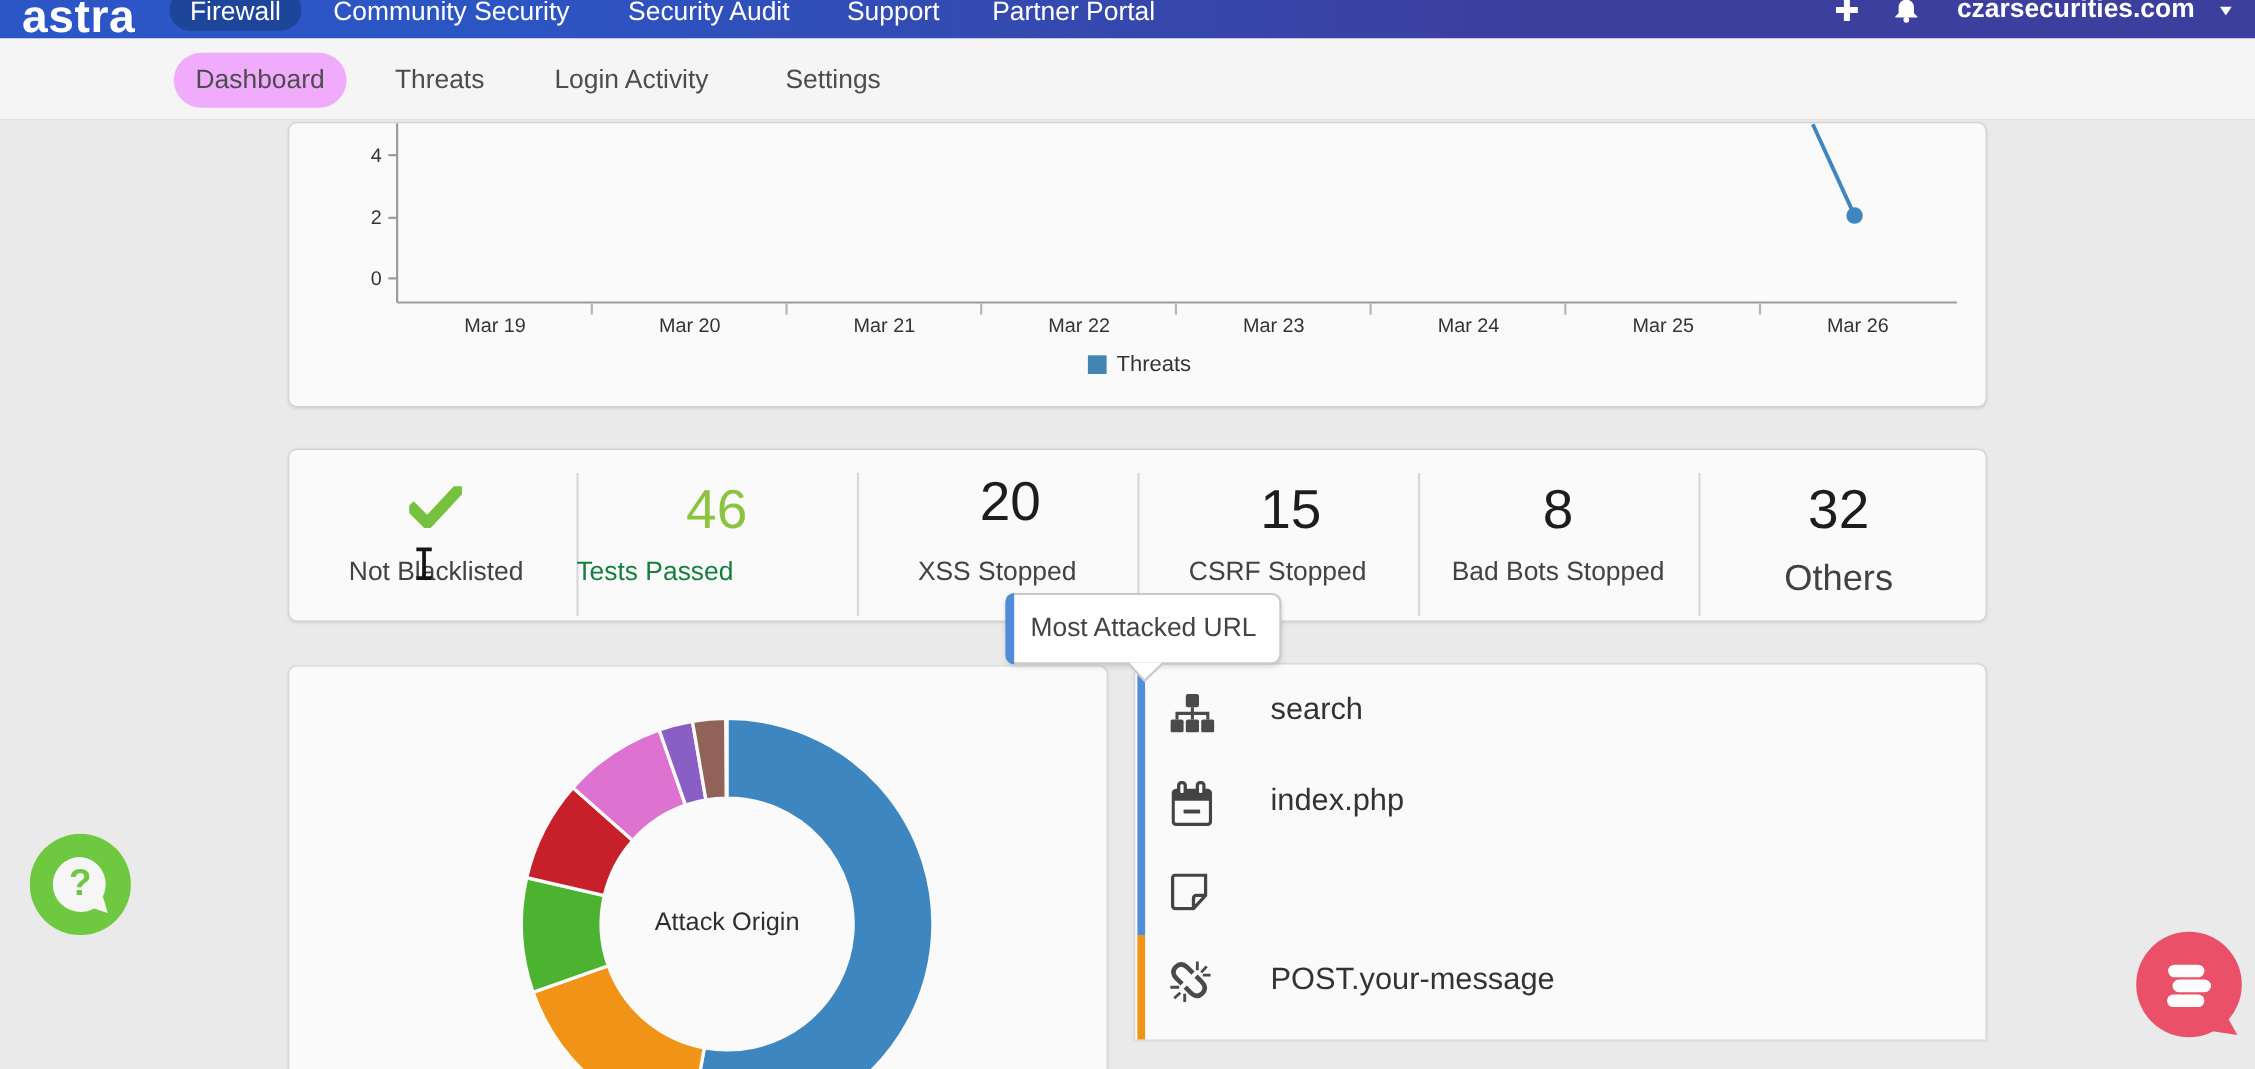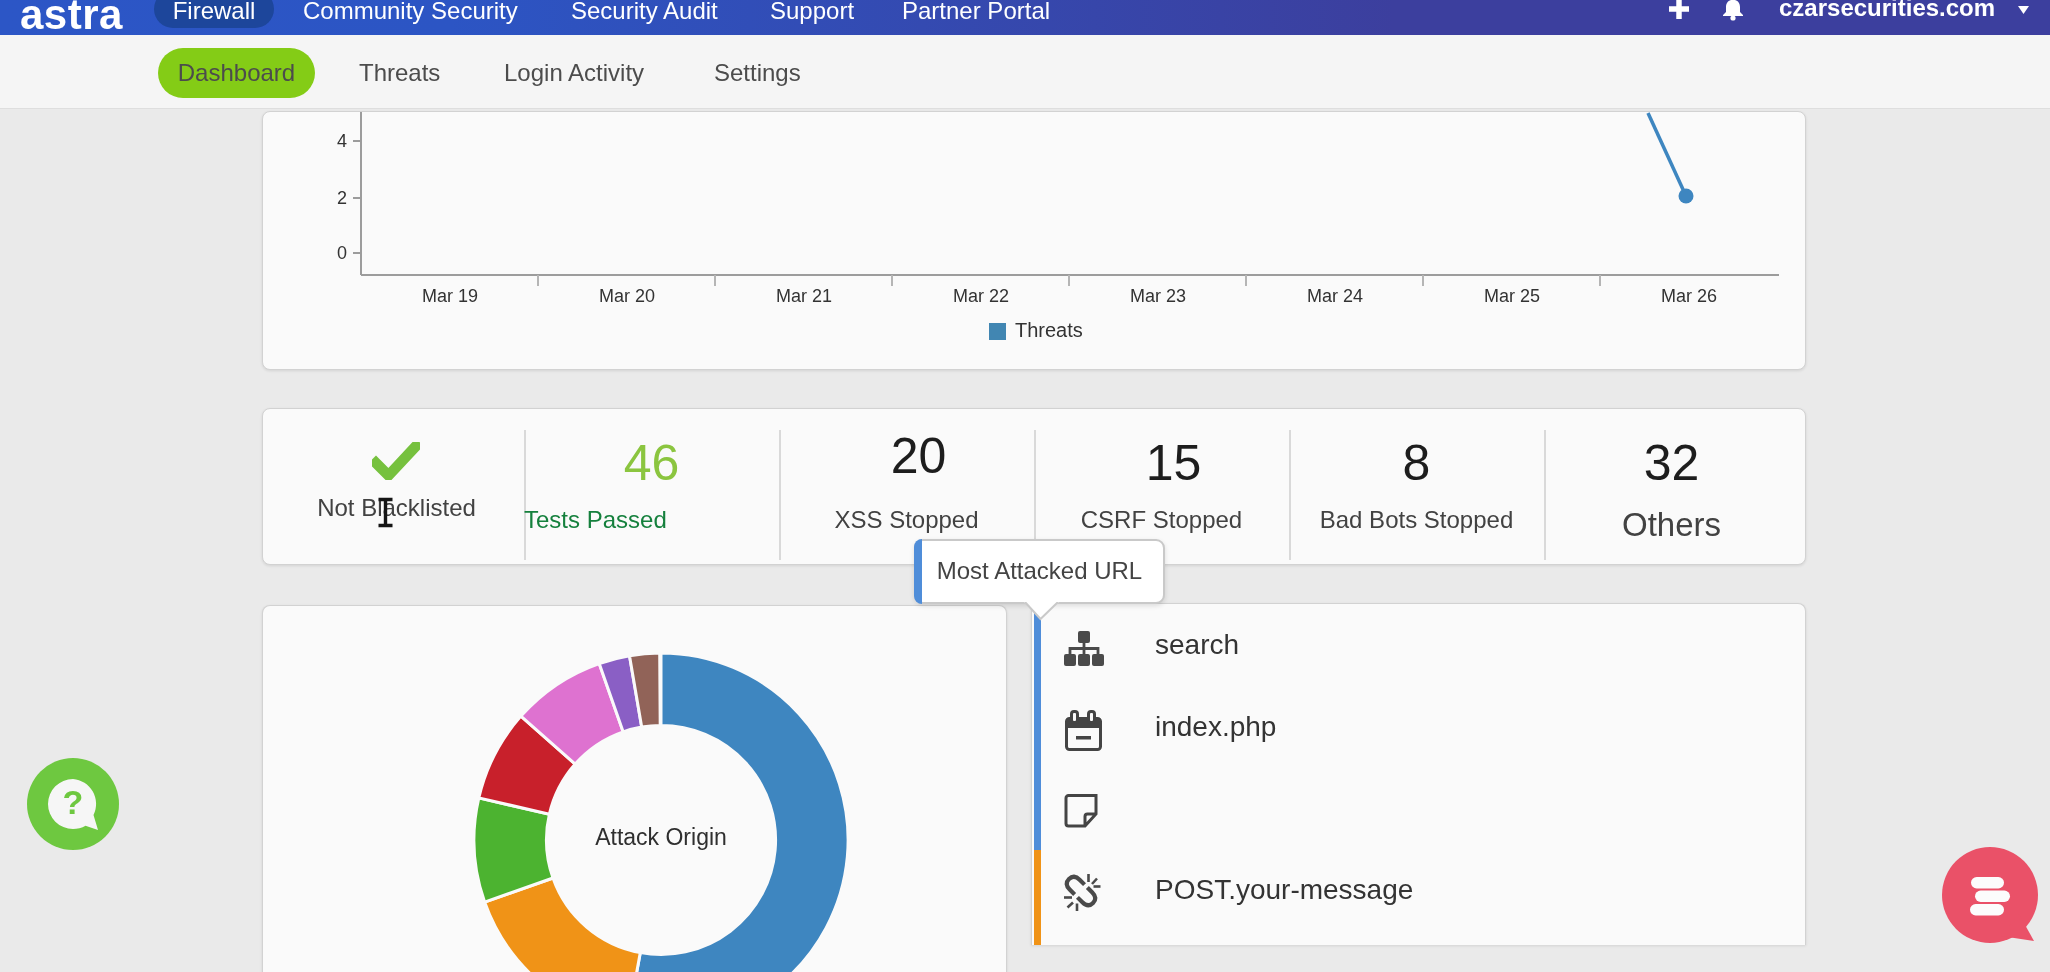--- a/index.html
+++ b/index.html
@@ -28,21 +28,21 @@
       <path d="M11 0 c1.2 0 2 .8 2 2 v1 c3.5 1 5 4 5 7 v5 l3 3 v1 H1 v-1 l3-3 v-5 c0-3 1.5-6 5-7 V2 c0-1.2 .8-2 2-2 z" fill="#fff"></path>
       <circle cx="11" cy="21" r="2.6" fill="#fff"></circle>
     </svg>
   <div class="abs" style="left:1779px;top:-5px;font-size:24px;line-height:26px;font-weight:bold;color:#fff;">czarsecurities.com</div>
   <svg class="abs" style="left:2018px;top:6px;" width="11" height="8" viewBox="0 0 11 8">
       <path d="M0 0 h11 l-5.5 8 z" fill="#fff"></path>
     </svg>
 </div>
 
 <div class="abs" style="left:0;top:35px;width:2050px;height:74px;background:#f5f5f5;border-bottom:1px solid #dedede;">
-  <div class="abs" style="left:158px;top:13px;width:157px;height:50px;background:#84cc16;border-radius:25px;text-align:center;font-size:24px;line-height:50px;color:#4c4c4c;">Dashboard</div>
+  <div class="abs" style="left:158px;top:13px;width:157px;height:50px;background:#f0abfc;border-radius:25px;text-align:center;font-size:24px;line-height:50px;color:#4c4c4c;">Dashboard</div>
   <div class="abs" style="left:359px;top:13px;height:50px;font-size:24px;line-height:50px;color:#4c4c4c;">Threats</div>
   <div class="abs" style="left:504px;top:13px;height:50px;font-size:24px;line-height:50px;color:#4c4c4c;">Login Activity</div>
   <div class="abs" style="left:714px;top:13px;height:50px;font-size:24px;line-height:50px;color:#4c4c4c;">Settings</div>
 </div>
 
 <div class="card" style="left:262px;top:111px;width:1544px;height:259px;">
   <svg width="1542" height="257" viewBox="0 0 1542 257" style="display:block;">
 
     <line x1="98" y1="0" x2="98" y2="163" stroke="#9c9c9c" stroke-width="2"></line>
 
@@ -82,21 +82,21 @@
 <div class="card" style="left:262px;top:408px;width:1544px;height:157px;">
   <div class="abs" style="left:261px;top:21px;width:2px;height:130px;background:#d9d9d9;"></div>
   <div class="abs" style="left:516px;top:21px;width:2px;height:130px;background:#d9d9d9;"></div>
   <div class="abs" style="left:771px;top:21px;width:2px;height:130px;background:#d9d9d9;"></div>
   <div class="abs" style="left:1026px;top:21px;width:2px;height:130px;background:#d9d9d9;"></div>
   <div class="abs" style="left:1281px;top:21px;width:2px;height:130px;background:#d9d9d9;"></div>
 
   <svg class="abs" style="left:109px;top:33px;" width="48" height="38" viewBox="0 0 48 38">
       <path d="M4 21 L16.5 33.5 L44 4" stroke="#76c13e" stroke-width="10.5" fill="none" stroke-linecap="square"></path>
     </svg>
-  <div class="abs" style="left:6px;top:85px;width:255px;text-align:center;font-size:24px;color:#424242;">Not Blacklisted</div>
+  <div class="abs" style="left:6px;top:97px;width:255px;text-align:center;font-size:24px;color:#424242;">Not Blacklisted</div>
 
   <div class="abs" style="left:261px;top:25px;width:255px;text-align:center;font-size:50px;color:#8bc53f;">46</div>
   <div class="abs" style="left:261px;top:97px;width:255px;text-align:left;font-size:24px;color:#15803d;">Tests Passed</div>
 
   <div class="abs" style="left:516px;top:18px;width:255px;text-align:center;font-size:50px;color:#1d1d1d;margin-left:12px;">20</div>
   <div class="abs" style="left:516px;top:97px;width:255px;text-align:center;font-size:24px;color:#424242;">XSS Stopped</div>
 
   <div class="abs" style="left:771px;top:25px;width:279px;text-align:center;font-size:50px;color:#1d1d1d;">15</div>
   <div class="abs" style="left:771px;top:97px;width:255px;text-align:center;font-size:24px;color:#424242;">CSRF Stopped</div>
 

